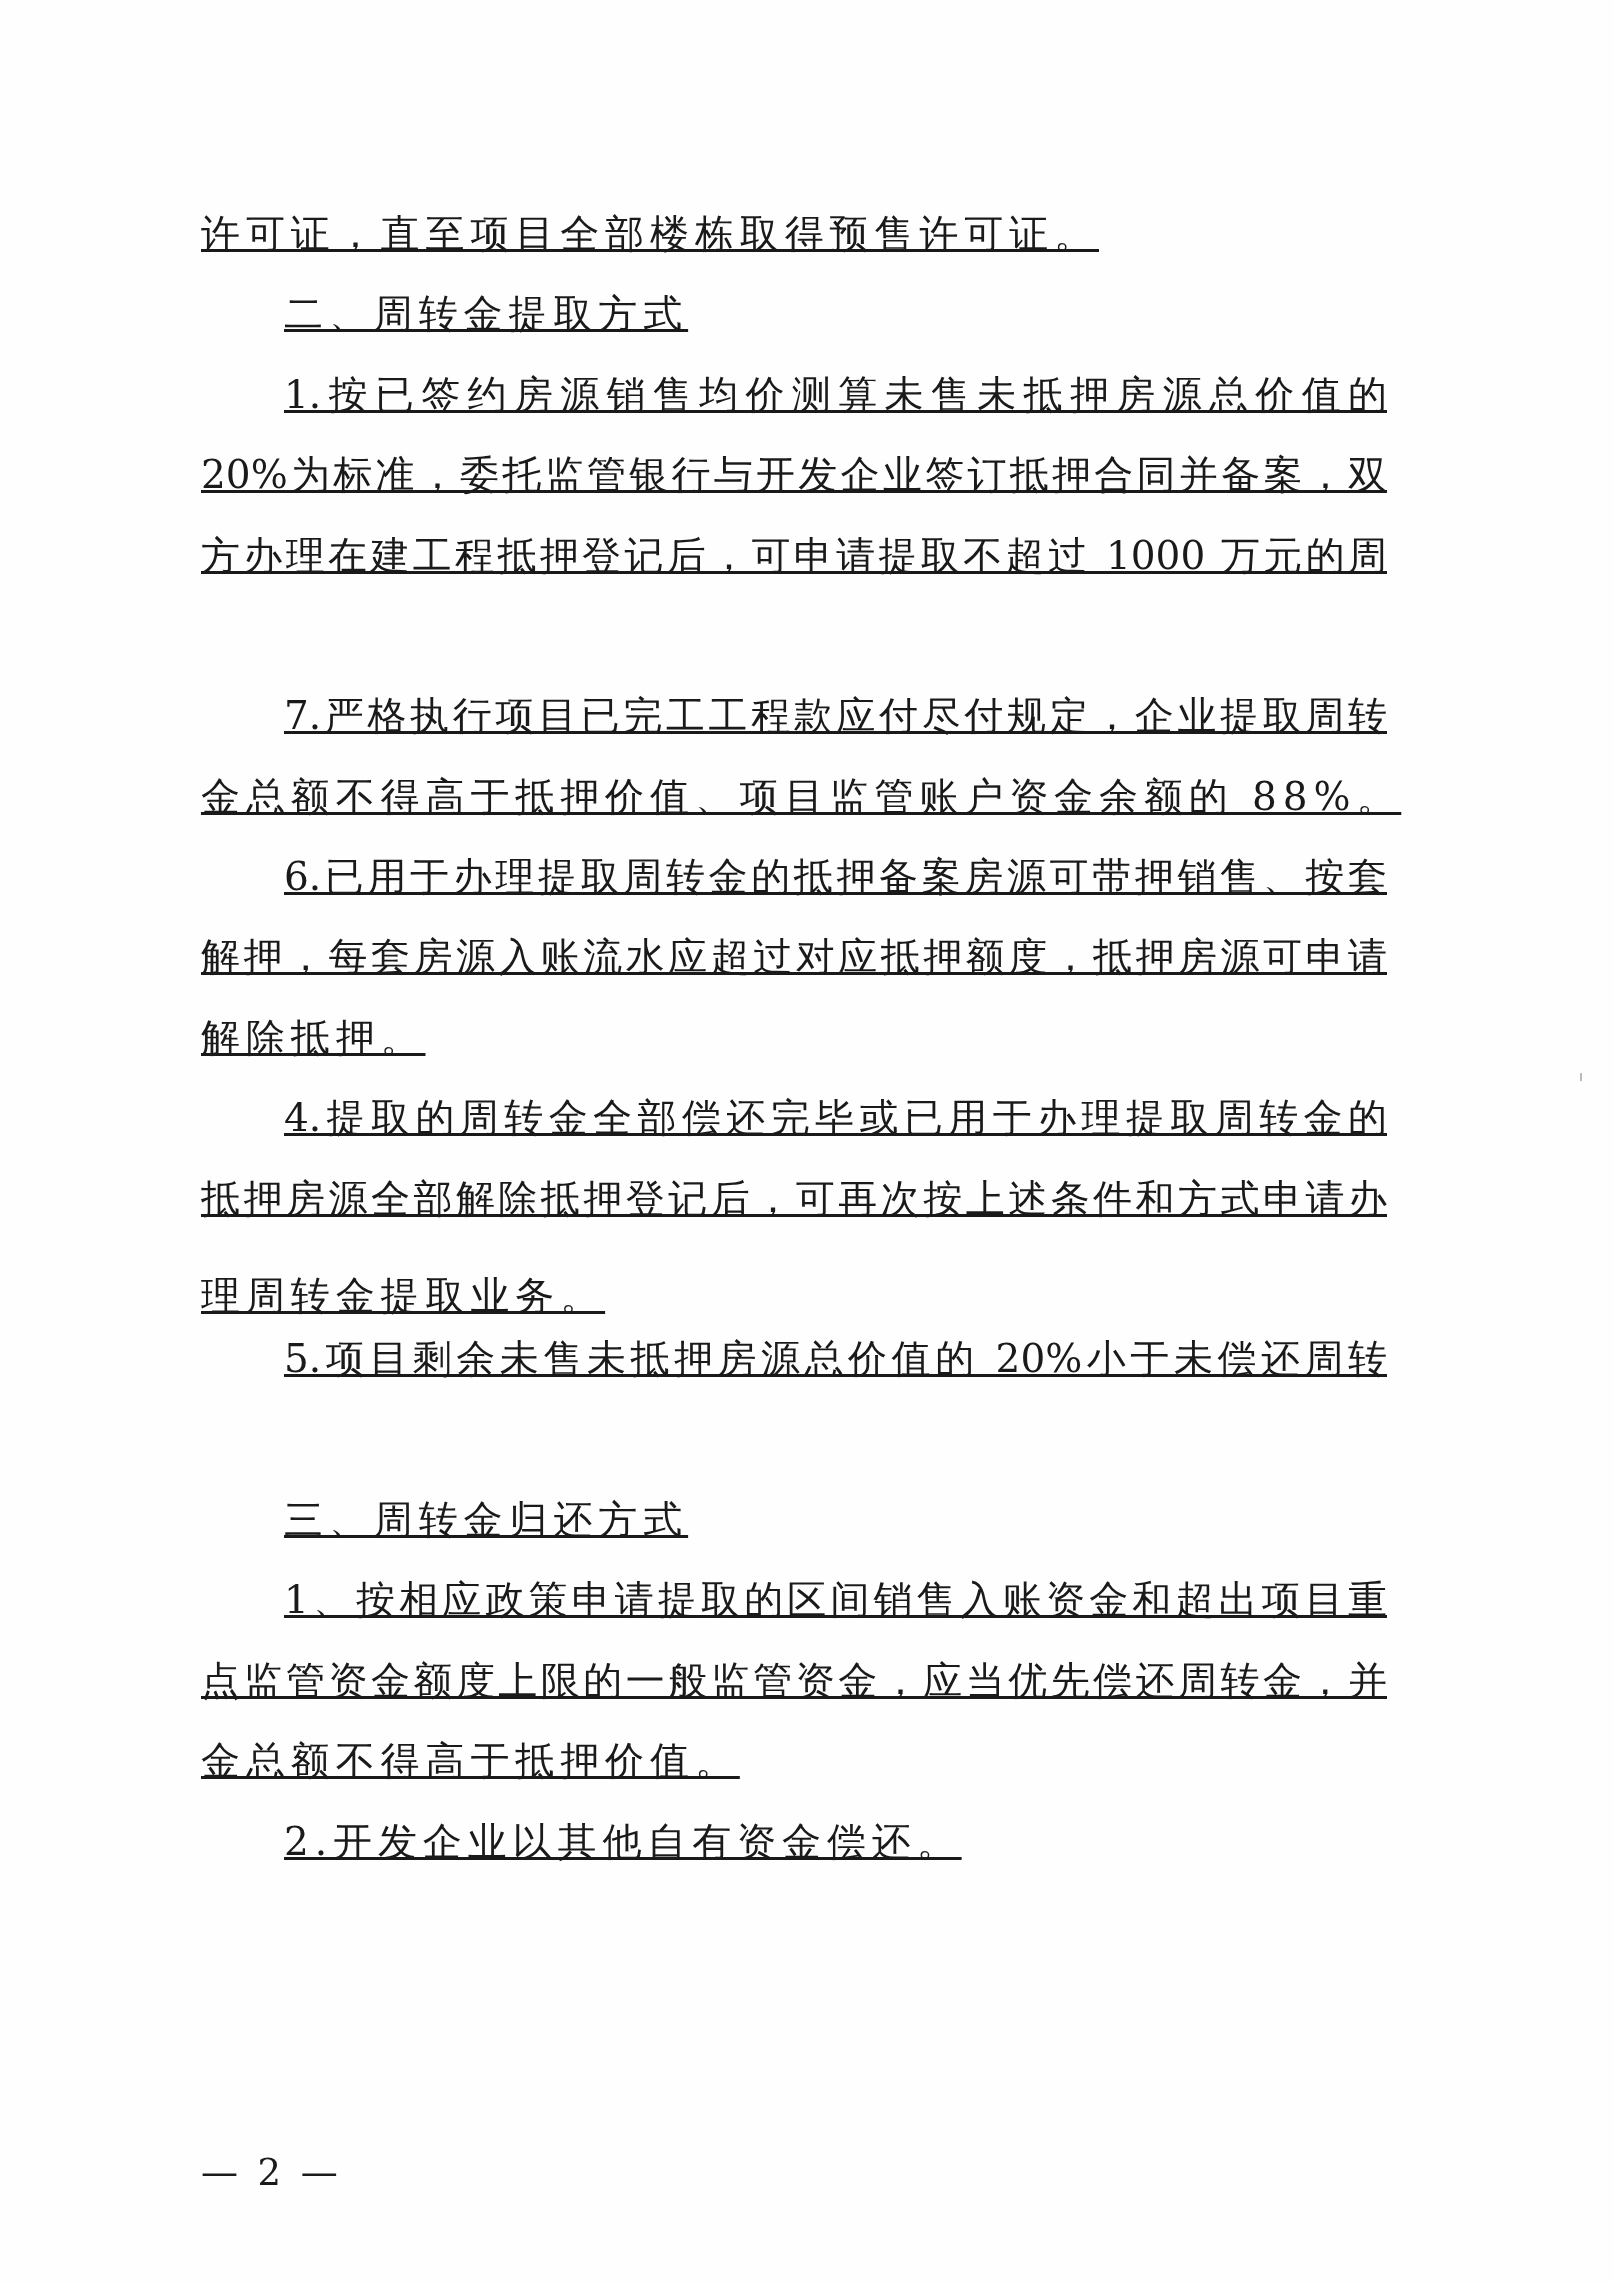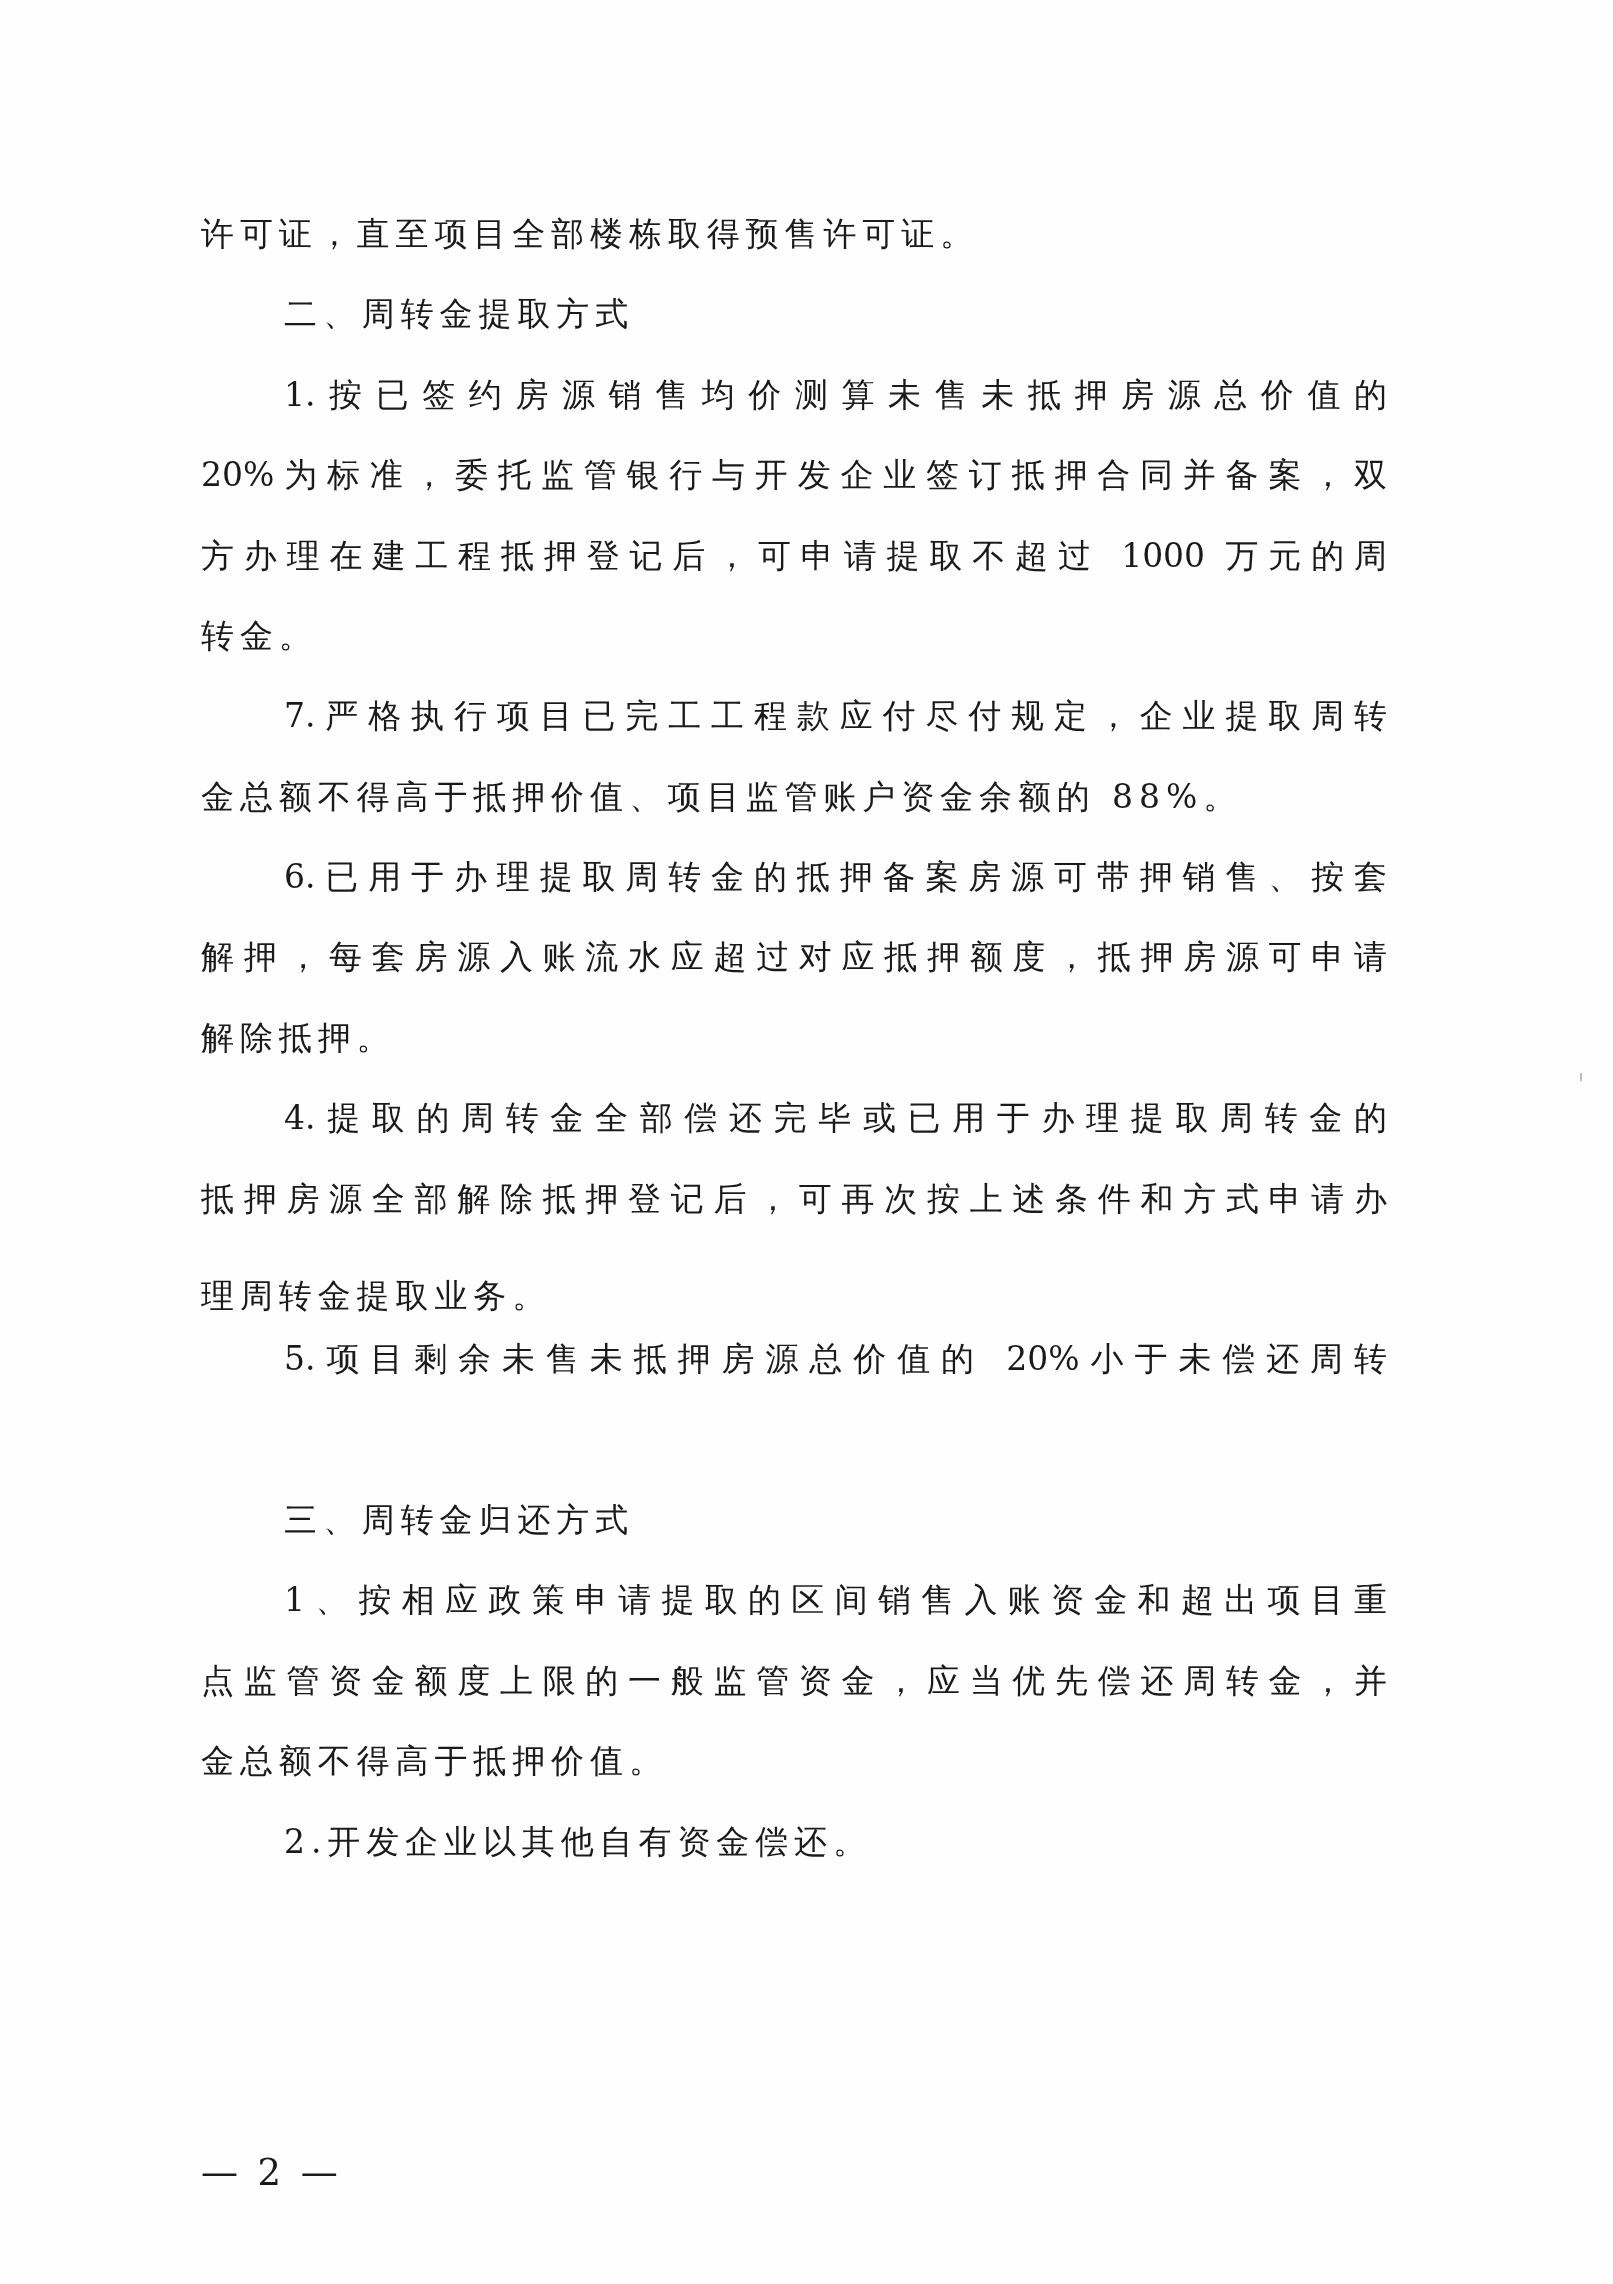--- a/index.html
+++ b/index.html
@@ -1,38 +1,37 @@
 <!DOCTYPE html>
 <html><head>
 <meta charset="utf-8">
 <style>
   html, body { margin: 0; padding: 0; background: #ffffff; }
   body { width: 1613px; height: 2285px; position: relative; overflow: hidden;
          font-family: "DejaVu Serif", "Liberation Serif", serif; color: #1a1a1a; }
   .page { position: absolute; left: 0; top: 0; width: 1613px; height: 2285px; background: #fefefe; }
-  .line { position: absolute; left: 201px; width: 1186px; font-size: 33px; line-height: 80px;
-          white-space: nowrap; letter-spacing: 5.9px; }
+  .line { position: absolute; left: 201px; width: 1186px; font-size: 39px; line-height: 80px;
+          white-space: nowrap; letter-spacing: 5.9px; text-decoration: underline; }
   .line.just { text-align: justify; text-align-last: justify; letter-spacing: 0; }
   .heading { font-family: "DejaVu Sans", "Liberation Sans", sans-serif; font-weight: normal; }
   .indent { left: 284px; width: 1103px; }
   .page-number { position: absolute; left: 201px; top: 2151px; font-size: 37px; letter-spacing: 3.9px; }
   .edge-mark { position: absolute; left: 1580px; top: 1073px; width: 2px; height: 7.8px; background: #bbb; }
 </style>
 </head>
 <body>
 
 <div class="page">
 
   <div class="line" style="top:194px">许可证，直至项目全部楼栋取得预售许可证。</div>
   <div class="line indent heading" style="top:274px">二、周转金提取方式</div>
 
   <div class="line indent just" style="top:355px">1.按已签约房源销售均价测算未售未抵押房源总价值的</div>
   <div class="line just" style="top:435px">20%为标准，委托监管银行与开发企业签订抵押合同并备案，双</div>
   <div class="line just" style="top:516px">方办理在建工程抵押登记后，可申请提取不超过 1000 万元的周</div>
-  <div class="line" style="top:596px">转金。</div>
 
   <div class="line indent just" style="top:676px">7.严格执行项目已完工工程款应付尽付规定，企业提取周转</div>
   <div class="line" style="top:757px">金总额不得高于抵押价值、项目监管账户资金余额的 88%。</div>
 
   <div class="line indent just" style="top:837px">6.已用于办理提取周转金的抵押备案房源可带押销售、按套</div>
   <div class="line just" style="top:917px">解押，每套房源入账流水应超过对应抵押额度，抵押房源可申请</div>
   <div class="line" style="top:998px">解除抵押。</div>
 
   <div class="line indent just" style="top:1078px">4.提取的周转金全部偿还完毕或已用于办理提取周转金的</div>
   <div class="line just" style="top:1159px">抵押房源全部解除抵押登记后，可再次按上述条件和方式申请办</div>

